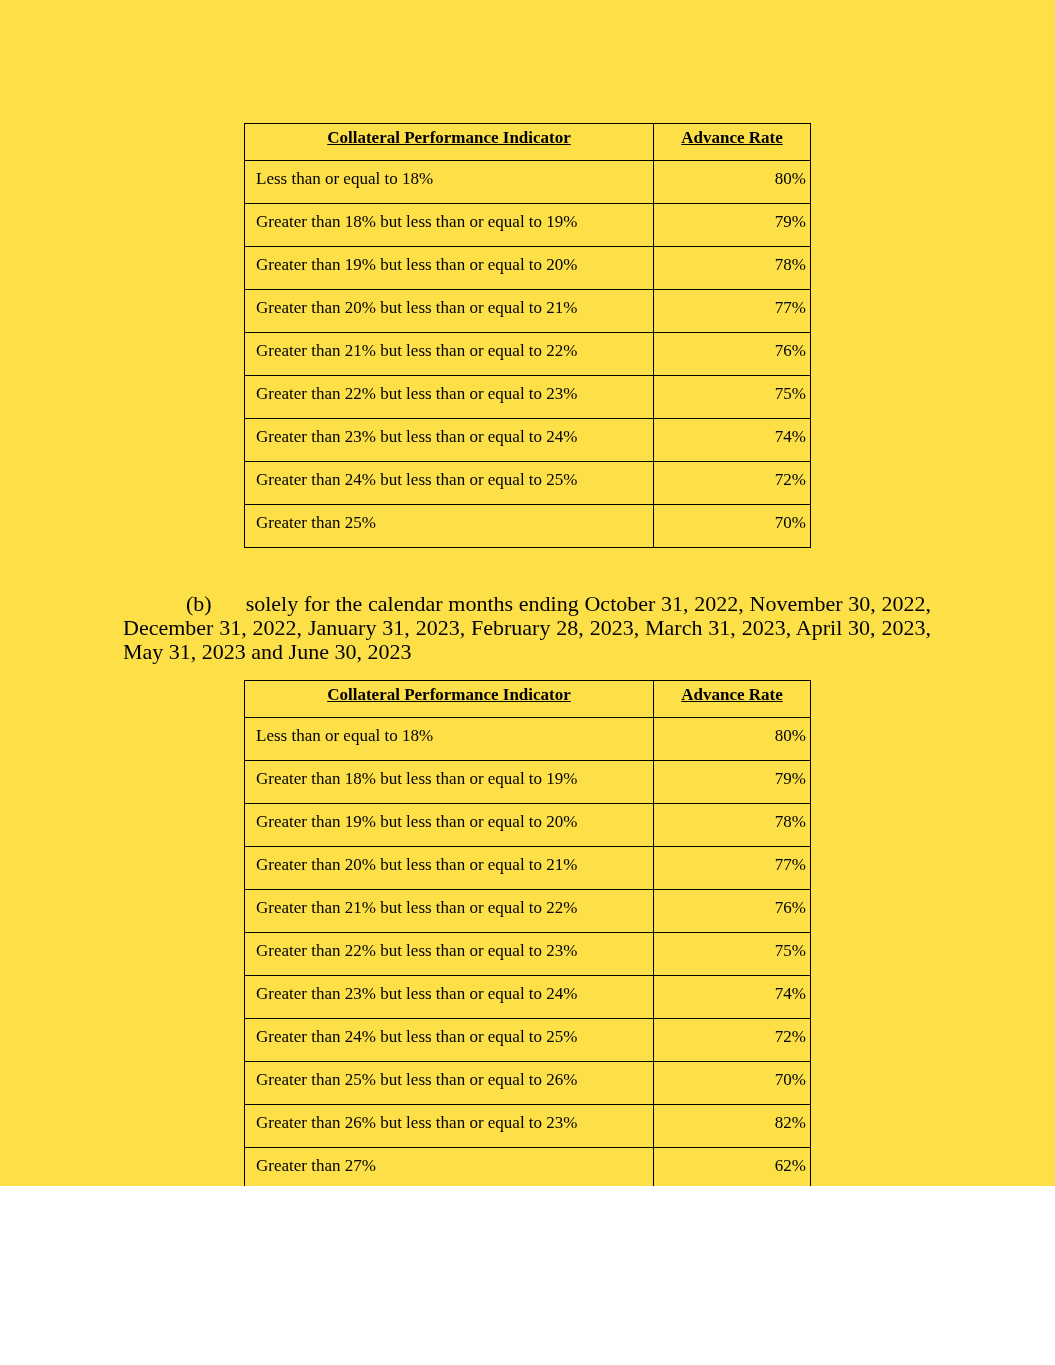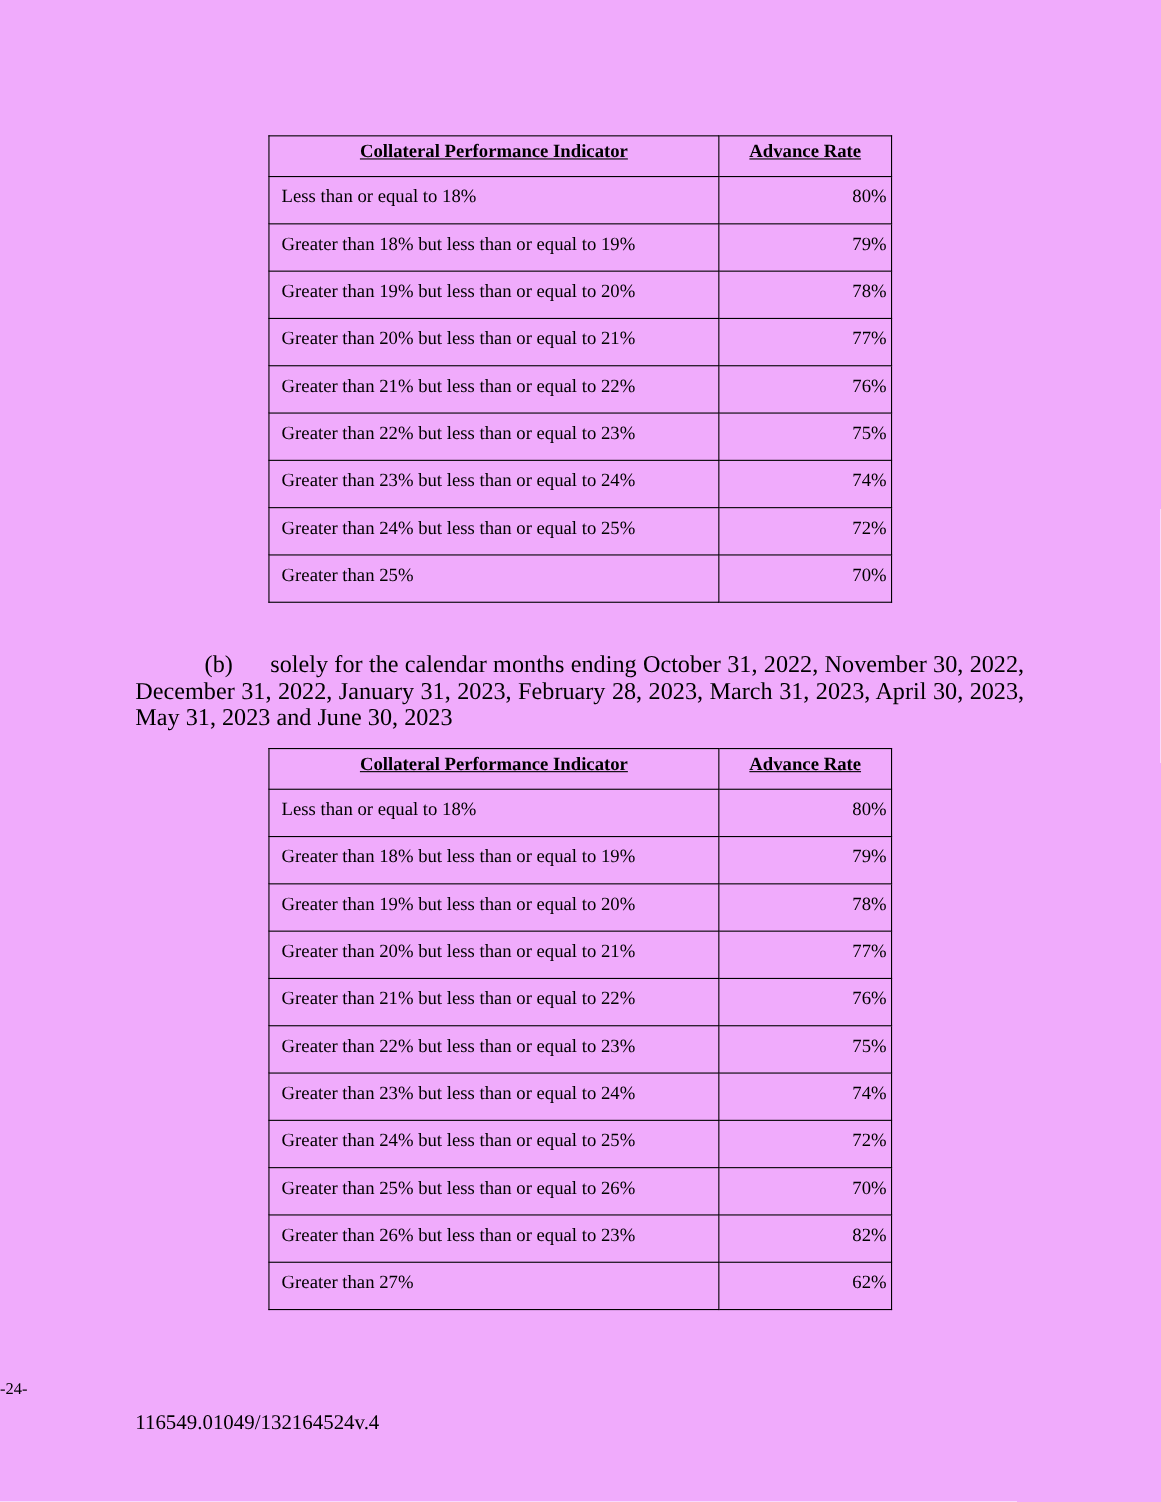--- a/index.html
+++ b/index.html
@@ -1,21 +1,21 @@
 <!DOCTYPE html>
 <html><head>
 <meta charset="utf-8">
 <style>
   * { margin: 0; padding: 0; box-sizing: border-box; }
   html, body { background: #ffffff; }
   .page {
     position: relative;
     width: 1055px;
-    height: 1365px;
-    background: #f0abfc;
+    height: 1186px;
+    background: #fde047;
     color: #000000;
     font-family: "Liberation Serif", serif;
     overflow: hidden;
   }
   .table-wrap { position: absolute; left: 244px; }
   .t1 { top: 123px; }
   .t2 { top: 680px; }
   table.rate-table {
     border-collapse: collapse;
     table-layout: fixed;

